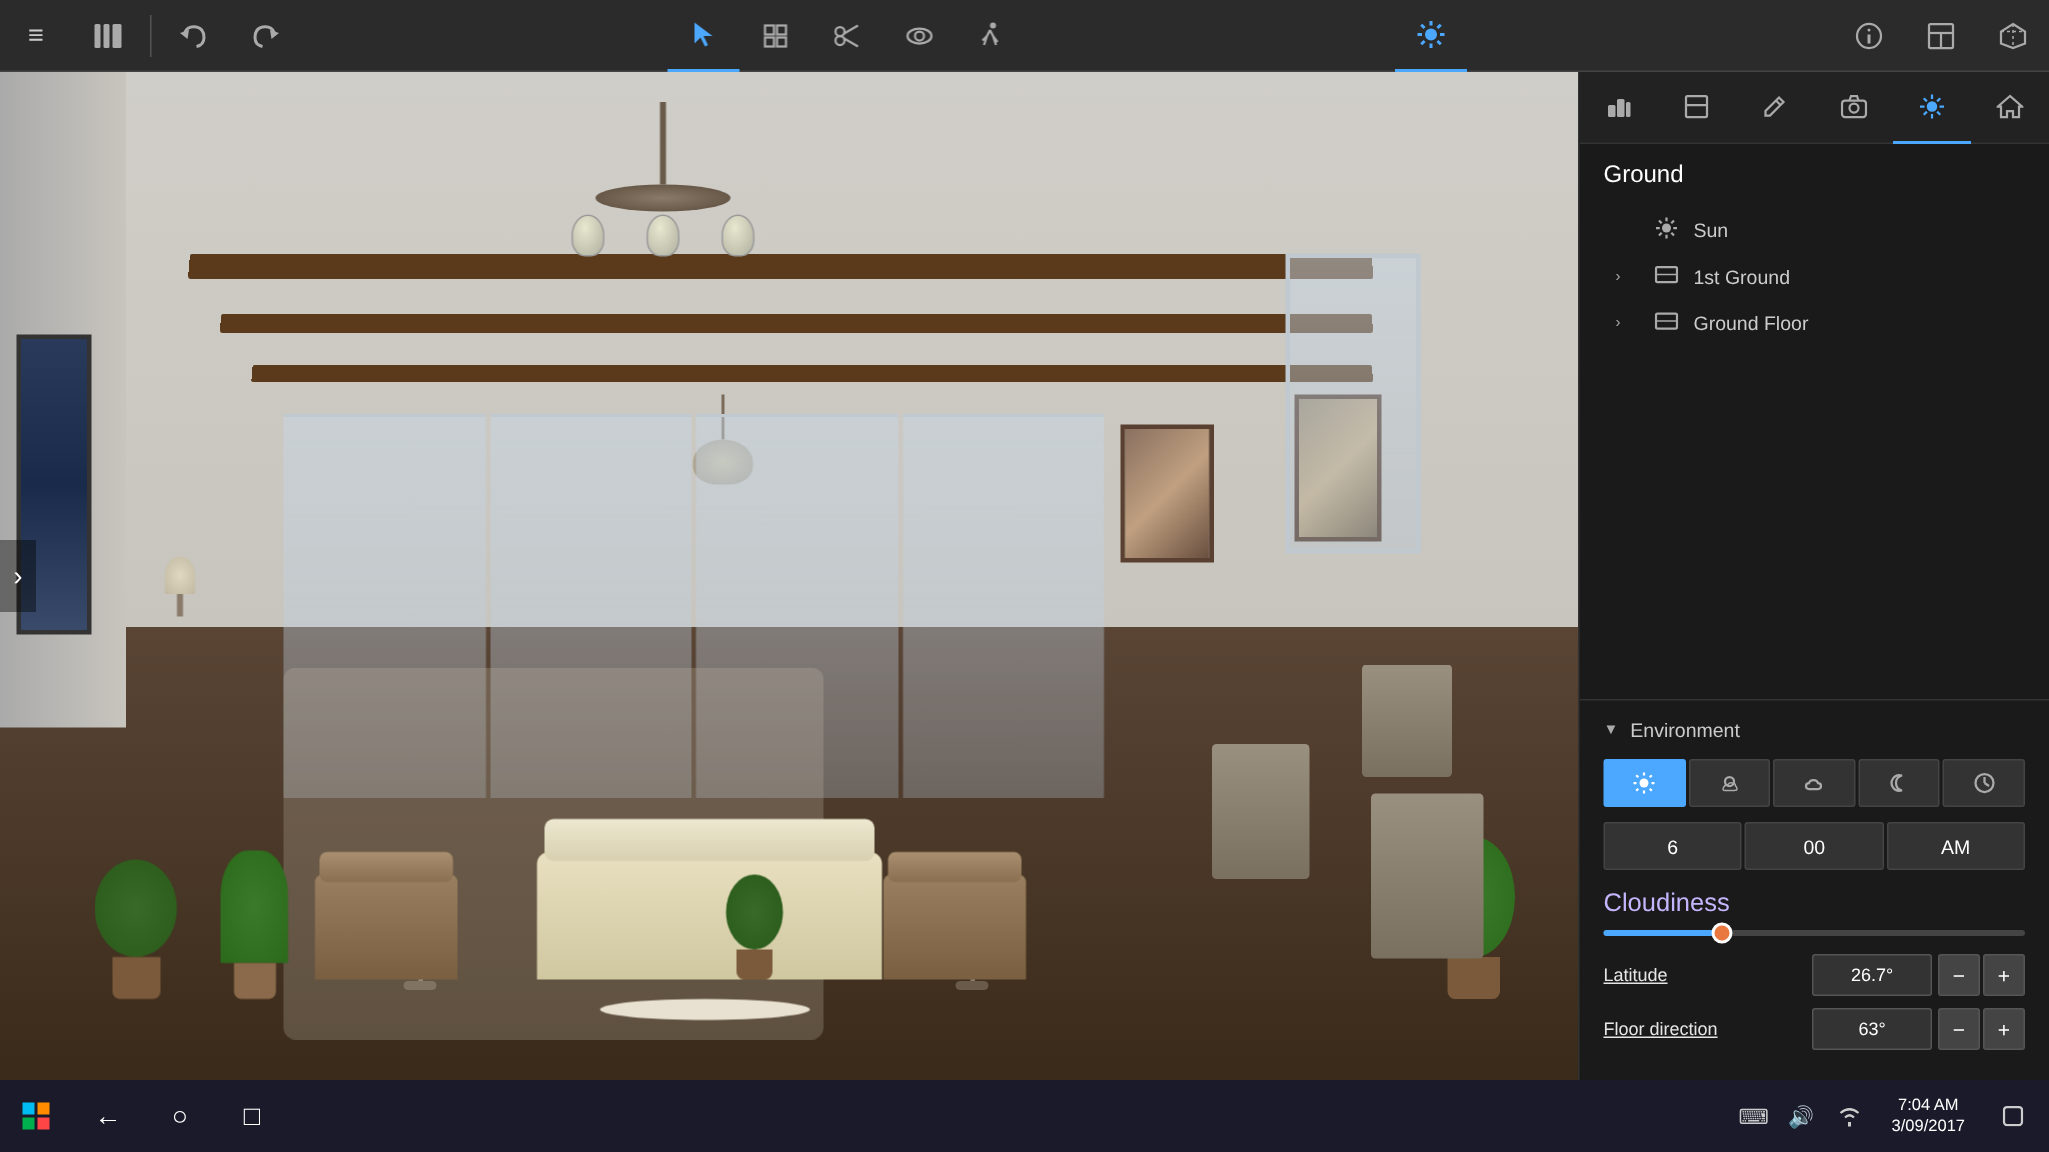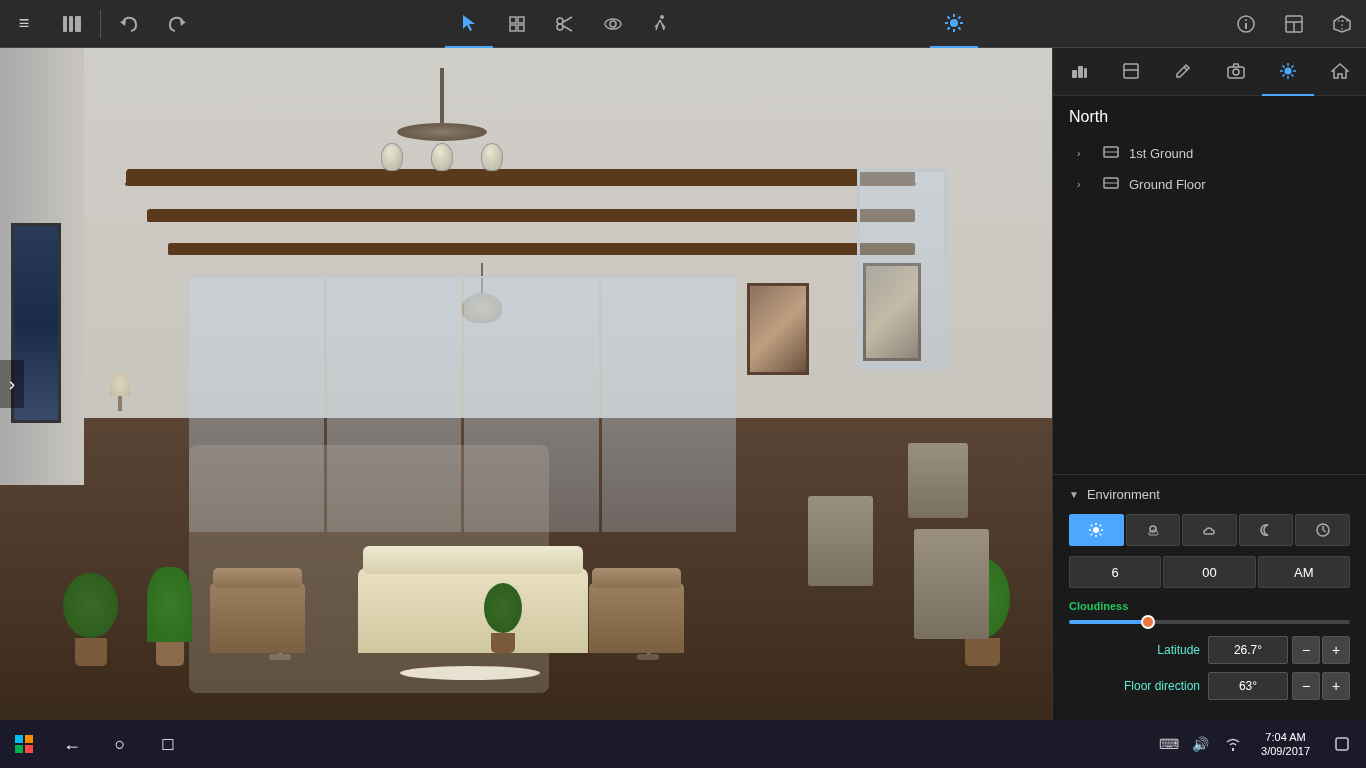--- a/index.html
+++ b/index.html
@@ -145,37 +145,37 @@
     .time-bar {
       display: flex; gap: 2px; margin-bottom: 12px;
     }
     .time-field {
       flex: 1; height: 32px; background: #333; border: 1px solid #444;
       color: #fff; font-size: 13px; text-align: center;
       display: flex; align-items: center; justify-content: center; border-radius: 2px;
     }
 
     .cloudiness-row { margin-bottom: 12px; }
-    .cloudiness-label { color: #22c55e; font-size: 11px; margin-bottom: 6px; font-weight: bold; }
+    .cloudiness-label { color: #c4b5fd; font-size: 17px; margin-bottom: 6px; }
     .slider-track {
       width: 100%; height: 4px; background: #444; border-radius: 2px; position: relative; margin: 8px 0;
     }
     .slider-fill {
       height: 4px; background: #4ca8ff; border-radius: 2px; position: absolute; left: 0;
     }
     .slider-thumb {
       width: 14px; height: 14px; background: #e87840; border-radius: 50%;
       position: absolute; top: -5px; transform: translateX(-50%);
       cursor: pointer; border: 2px solid #fff;
     }
 
     .param-row {
       display: flex; align-items: center; margin-bottom: 8px;
     }
-    .param-label { color: #5eead4; font-size: 12px; flex: 1; text-align: right; margin-right: 8px; }
+    .param-label { color: #e5e5e5; font-size: 12px; flex: 1; margin-right: 8px; text-decoration: underline; }
     .param-input {
       width: 80px; height: 28px; background: #333; border: 1px solid #555;
       color: #fff; font-size: 12px; text-align: center; border-radius: 2px;
       display: flex; align-items: center; justify-content: center;
     }
     .param-btn {
       width: 28px; height: 28px; background: #444; border: 1px solid #555;
       color: #fff; cursor: pointer; display: flex; align-items: center; justify-content: center;
       font-size: 14px; border-radius: 2px;
     }
@@ -428,22 +428,39 @@
         </svg>
     </div>
     <div class="panel-icon">
       <svg width="18" height="18" viewBox="0 0 18 18">
           <polygon points="9,2 1,9 3,9 3,16 7,16 7,12 11,12 11,16 15,16 15,9 17,9" fill="none" stroke="#aaa" stroke-width="1.5"></polygon>
         </svg>
     </div>
   </div>
 
   <div id="lights-section">
-    <div class="section-title">North</div>
-
+    <div class="section-title">Ground</div>
+
+    <div class="light-item">
+      <span class="light-expand" style="opacity:0;">›</span>
+      <span class="light-icon">
+        <svg width="16" height="16" viewBox="0 0 16 16">
+            <circle cx="8" cy="8" r="3" fill="#aaa"></circle>
+            <line x1="8" y1="1" x2="8" y2="3.5" stroke="#aaa" stroke-width="1.5"></line>
+            <line x1="8" y1="12.5" x2="8" y2="15" stroke="#aaa" stroke-width="1.5"></line>
+            <line x1="1" y1="8" x2="3.5" y2="8" stroke="#aaa" stroke-width="1.5"></line>
+            <line x1="12.5" y1="8" x2="15" y2="8" stroke="#aaa" stroke-width="1.5"></line>
+            <line x1="3" y1="3" x2="4.8" y2="4.8" stroke="#aaa" stroke-width="1.5"></line>
+            <line x1="11.2" y1="11.2" x2="13" y2="13" stroke="#aaa" stroke-width="1.5"></line>
+            <line x1="13" y1="3" x2="11.2" y2="4.8" stroke="#aaa" stroke-width="1.5"></line>
+            <line x1="4.8" y1="11.2" x2="3" y2="13" stroke="#aaa" stroke-width="1.5"></line>
+          </svg>
+      </span>
+      <span class="light-label">Sun</span>
+    </div>
 
 
     <div class="light-item">
       <span class="light-expand" style="color:#aaa;font-size:10px;transform:rotate(0deg);display:inline-block;">›</span>
       <span class="light-icon">
         <svg width="16" height="16" viewBox="0 0 16 16">
             <rect x="1" y="3" width="14" height="10" rx="1" fill="none" stroke="#aaa" stroke-width="1.5"></rect>
             <line x1="1" y1="8" x2="15" y2="8" stroke="#aaa" stroke-width="1"></line>
           </svg>
       </span>

